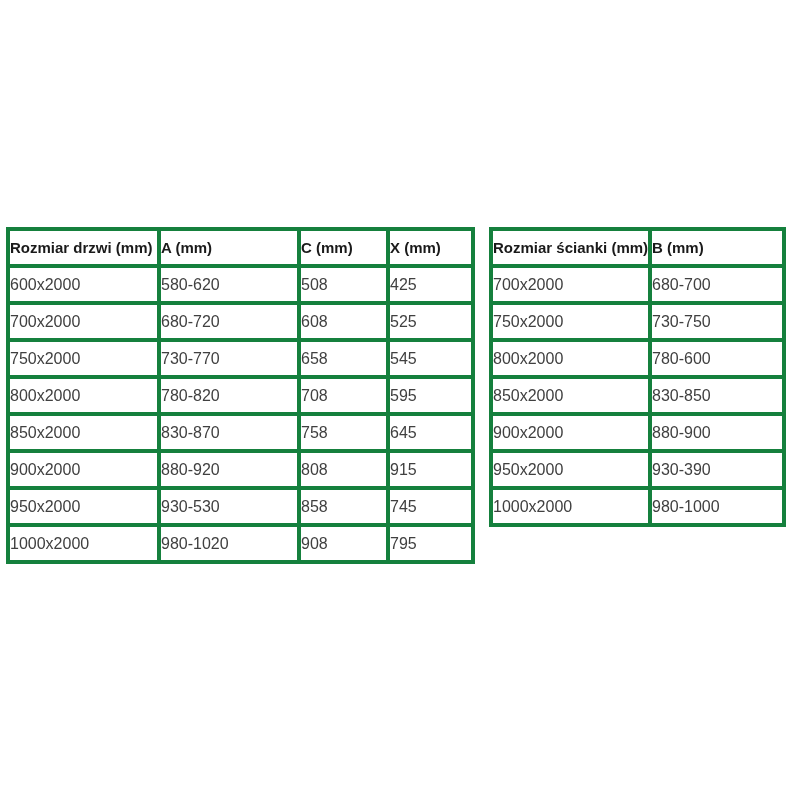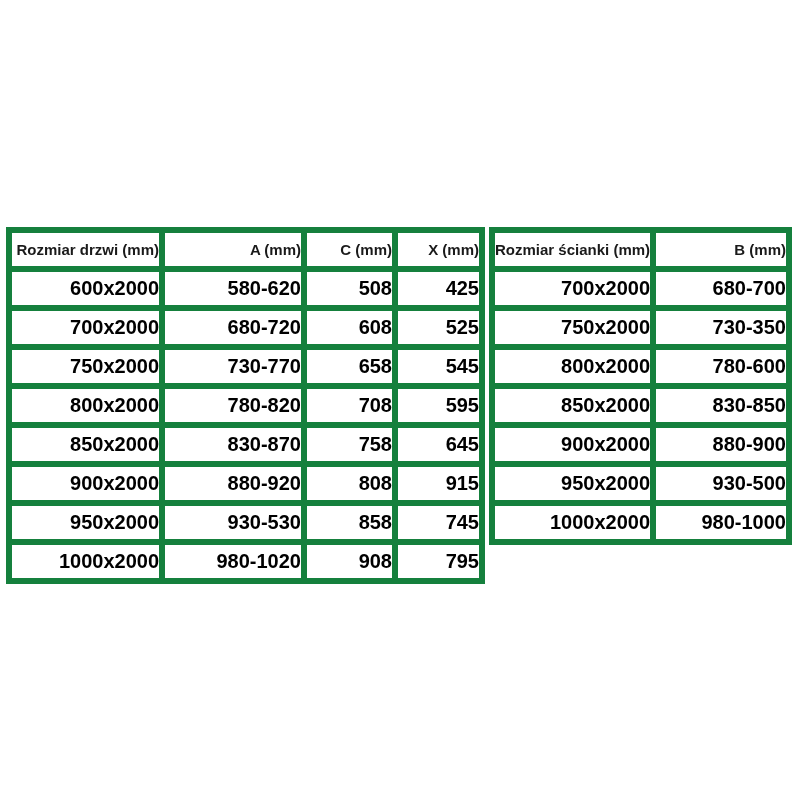--- a/index.html
+++ b/index.html
@@ -15,37 +15,37 @@
     color: #1a1a1a;
     overflow: hidden;
   }
   table {
     border-collapse: collapse;
     table-layout: fixed;
     background: #ffffff;
     position: absolute;
   }
   th, td {
-    border: 6px solid #15803d;
-    text-align: right;
+    border: 4px solid #15803d;
+    text-align: left;
     vertical-align: middle;
     padding: 0;
     height: 33px;
     font-size: 15px;
     white-space: nowrap;
     overflow: hidden;
   }
   th {
     font-weight: bold;
     height: 33px;
   }
   td {
-    font-weight: bold;
-    font-size: 20px;
-    color: #000000;
+    font-weight: normal;
+    font-size: 16px;
+    color: #404040;
   }
   .table-doors {
     left: 6px;
     top: 227px;
     width: 449px;
   }
   .table-doors th:nth-child(1), .table-doors td:nth-child(1) { width: 147px; }
   .table-doors th:nth-child(2), .table-doors td:nth-child(2) { width: 136px; }
   .table-doors th:nth-child(3), .table-doors td:nth-child(3) { width: 85px;  }
   .table-doors th:nth-child(4), .table-doors td:nth-child(4) { width: 81px;  }
@@ -128,36 +128,36 @@
         <th>B (mm)</th>
       </tr>
   </thead>
   <tbody>
       <tr>
         <td>700x2000</td>
         <td>680-700</td>
       </tr>
       <tr>
         <td>750x2000</td>
-        <td>730-350</td>
+        <td>730-750</td>
       </tr>
       <tr>
         <td>800x2000</td>
         <td>780-600</td>
       </tr>
       <tr>
         <td>850x2000</td>
         <td>830-850</td>
       </tr>
       <tr>
         <td>900x2000</td>
         <td>880-900</td>
       </tr>
       <tr>
         <td>950x2000</td>
-        <td>930-500</td>
+        <td>930-390</td>
       </tr>
       <tr>
         <td>1000x2000</td>
         <td>980-1000</td>
       </tr>
     </tbody>
 </table>
 
 </body></html>

